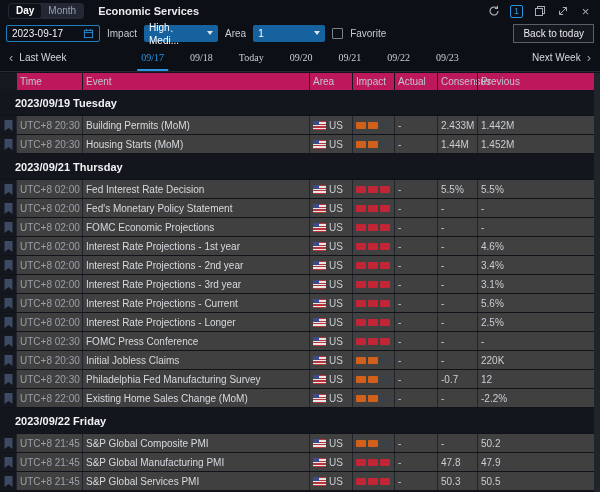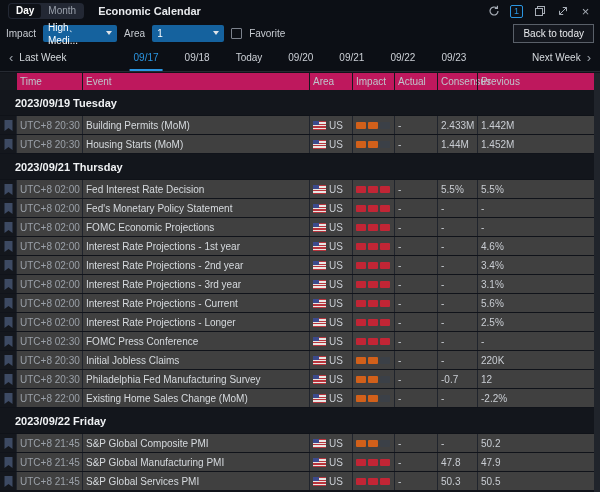--- a/index.html
+++ b/index.html
@@ -28,21 +28,21 @@
   .dd-area{width:72px;}
   .arrow-down{width:0;height:0;border-left:3.5px solid transparent;border-right:3.5px solid transparent;border-top:4px solid #dfe3e8;}
   .checkbox{width:11px;height:11px;border:1px solid #7c828c;border-radius:1px;background:transparent;}
   .back-btn{margin-left:auto;border:1px solid #5a6069;background:#14171e;color:#e8eaed;font-size:10px;padding:3px 9px;cursor:default;}
   
   .weeknav{height:28px;background:#0c0f15;border-bottom:1px solid #262a32;display:flex;align-items:center;padding:0 9px;position:relative;}
   .wk-btn{display:flex;align-items:center;gap:6px;font-size:10px;color:#d6dade;}
   .wk-btn .chev{color:#9aa0a8;font-size:13px;line-height:10px;}
   .wk-next{margin-left:auto;}
   .days{position:absolute;left:50%;transform:translateX(-50%);display:flex;gap:26px;height:100%;align-items:center;}
-  .day{font-size:10px;color:#ccd0d6;position:relative;height:100%;display:flex;align-items:center;}
+  .day{font-size:10px;color:#ccd0d6;position:relative;height:100%;display:flex;align-items:center;font-family:Liberation Serif, serif;}
   .day.active{color:#2b95e0;}
   .day.active::after{content:"";position:absolute;bottom:0;left:-4px;right:-4px;height:2px;background:#2b95e0;}
   
   .table-wrap{position:absolute;top:73px;left:0;right:6px;bottom:0;}
   .grid-row{display:grid;grid-template-columns:16px 66px 1fr 43px 42px 43px 40px 117px;}
   .table-header{height:17px;background:#be185d;font-size:10px;color:#bfc4cb;align-items:center;}
   .table-header .hcell{height:100%;display:flex;align-items:center;padding-left:3px;border-left:1px solid #15181e;}
   .table-header .hcell.first{background:#15181e;border-left:none;}
   .section-header{height:26px;display:flex;align-items:center;padding-left:15px;background:#13161c;font-size:11px;font-weight:bold;color:#f0f2f4;border-bottom:1px solid #0f1218;}
   .row{height:19px;background:#404040;border-bottom:1px solid #10131a;font-size:10px;color:#c9cdd3;align-items:center;}
@@ -58,21 +58,21 @@
   svg{display:block;}
 </style>
 </head>
 <body>
 
 <div class="titlebar">
   <div class="segmented">
     <div class="seg active">Day</div>
     <div class="seg">Month</div>
   </div>
-  <div class="app-title">Economic Calendar</div>
+  <div class="app-title">Economic Services</div>
   <div class="titlebar-icons">
     <div class="tb-icon">
       <svg width="12" height="12" viewBox="0 0 12 12">
           <path d="M10 6a4 4 0 1 1-1.3-2.95" stroke="#a7adb6" stroke-width="1.2" fill="none"></path>
           <path d="M9.4 0.8v2.6H6.8" stroke="#a7adb6" stroke-width="1.2" fill="none"></path>
         </svg>
     </div>
     <div class="icon-1box">1</div>
     <div class="tb-icon">
       <svg width="12" height="12" viewBox="0 0 12 12">
@@ -85,20 +85,30 @@
           <path d="M2.5 9.5L9.5 2.5" stroke="#a7adb6" fill="none"></path>
           <path d="M5.8 2.5h3.7v3.7" stroke="#a7adb6" fill="none"></path>
           <path d="M6.2 9.5H2.5V5.8" stroke="#a7adb6" fill="none"></path>
         </svg>
     </div>
     <div class="tb-icon" style="font-size:13px;">×</div>
   </div>
 </div>
 
 <div class="filterbar">
+  <div class="datebox">
+    <span>2023-09-17</span>
+    <span>
+      <svg width="11" height="11" viewBox="0 0 12 12">
+          <rect x="1.5" y="2.5" width="9" height="8" stroke="#2b95e0" fill="none"></rect>
+          <path d="M1.5 5h9" stroke="#2b95e0"></path>
+          <path d="M4 1v2.5M8 1v2.5" stroke="#2b95e0"></path>
+        </svg>
+    </span>
+  </div>
   <span class="flabel">Impact</span>
   <div class="dropdown dd-impact">
     <span>High、Medi...</span>
     <span class="arrow-down"></span>
   </div>
   <span class="flabel">Area</span>
   <div class="dropdown dd-area">
     <span>1</span>
     <span class="arrow-down"></span>
   </div>

